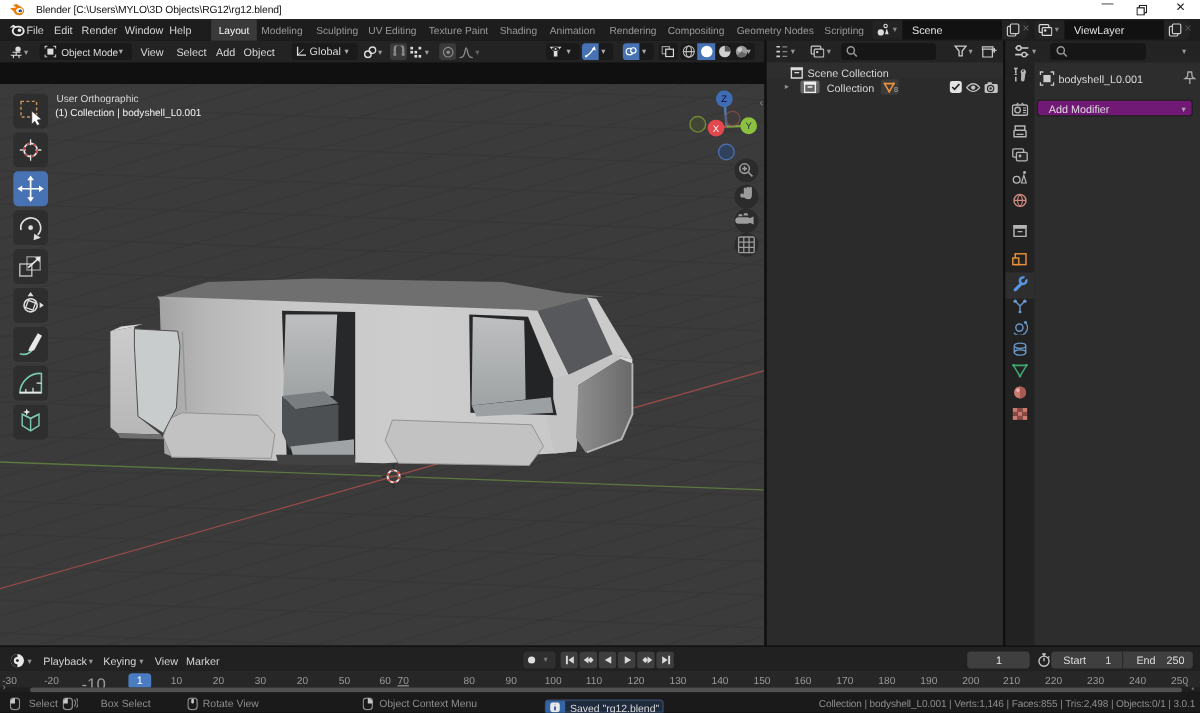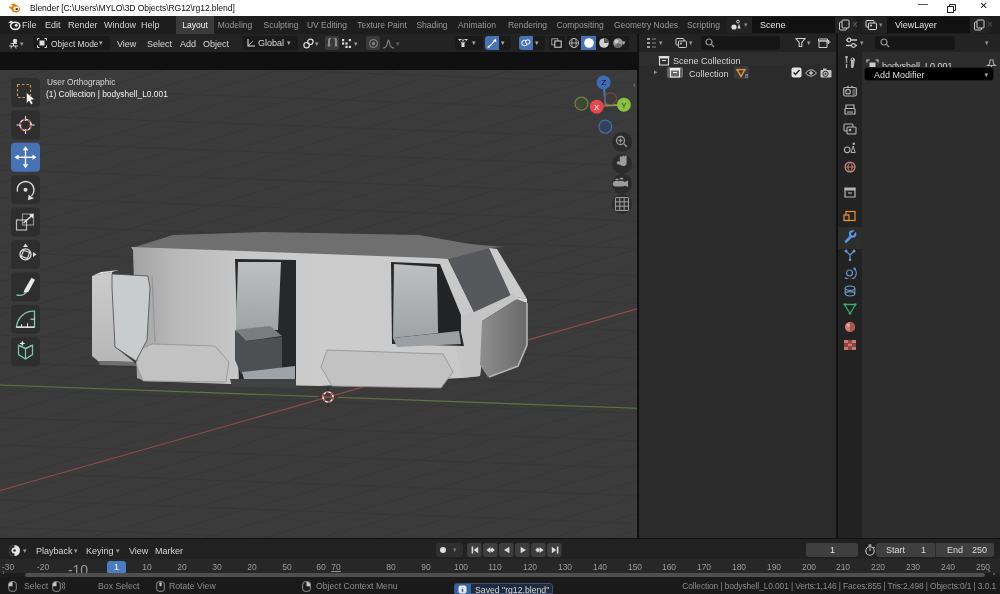--- a/index.html
+++ b/index.html
@@ -668,21 +668,21 @@
       </g>
     </svg>
     <svg class="abs" style="left:28px; top:25px;" width="13" height="13" viewBox="0 0 13 13">
       <rect x="3.5" y="3.5" width="6" height="6" fill="#ccc"></rect>
       <path d="M1 3.5 L1 1 L3.5 1 M9.5 1 L12 1 L12 3.5 M12 9.5 L12 12 L9.5 12 M3.5 12 L1 12 L1 9.5" stroke="#ccc" stroke-width="1.1" fill="none"></path>
     </svg>
     <span class="abs" style="left:44px; top:27px; color:#d8d8d8;">bodyshell_L0.001</span>
     <svg class="abs" style="left:148px; top:25px;" width="11" height="12" viewBox="0 0 11 12">
       <path d="M4 1 L7 1 L7.5 5 L9.5 6.5 L1.5 6.5 L3.5 5 Z M5.5 6.5 L5.5 11" stroke="#aaa" stroke-width="1.1" fill="none"></path>
     </svg>
-    <div class="abs" style="left:26px; top:33px; width:130px; height:14px; background:#000000; border:1px solid #1e1e1e; border-radius:3px;">
+    <div class="abs" style="left:26px; top:49px; width:130px; height:14px; background:#701a75; border:1px solid #1e1e1e; border-radius:3px;">
       <span class="abs" style="left:9px; top:2px; color:#dedede;">Add Modifier</span>
       <span class="abs" style="right:5px; top:3px; color:#aaa; font-size:7px;">▾</span>
     </div>
   </div>
   <div class="sep-h" style="left:0; top:538px; width:1000px; height:1px;"></div>
   <div id="timeline">
     <div id="tlhead">
       <svg class="abs" style="left:8px; top:3px;" width="13" height="13" viewBox="0 0 13 13">
         <circle cx="6.5" cy="6.5" r="5.5" fill="#e8e8e8"></circle>
         <path d="M6.5 1 A 5.5 5.5 0 0 0 6.5 12 L 6.5 9.5 A 3 3 0 0 1 6.5 3.5 Z" fill="#232323"></path>
@@ -779,21 +779,21 @@
     <svg class="abs" style="left:8px; top:4px;" width="9" height="11" viewBox="0 0 9 11">
       <rect x="0.7" y="0.7" width="7.6" height="9.6" rx="2.5" fill="none" stroke="#909090" stroke-width="1"></rect>
       <path d="M0.7 3 q2 -2.6 3.8 -2.3 l0 4.5 l-3.8 0 Z" fill="#c8c8c8"></path>
     </svg>
     <span class="abs" style="left:24px; top:4px;">Select</span>
     <svg class="abs" style="left:52px; top:4px;" width="13" height="11" viewBox="0 0 13 11">
       <rect x="0.7" y="0.7" width="7.6" height="9.6" rx="2.5" fill="none" stroke="#909090" stroke-width="1"></rect>
       <path d="M0.7 3 q2 -2.6 3.8 -2.3 l0 4.5 l-3.8 0 Z" fill="#c8c8c8"></path>
       <path d="M10 2 q2 2.8 0 5.6 M11.8 1 q2.6 3.8 0 7.6" stroke="#909090" stroke-width="0.9" fill="none"></path>
     </svg>
-    <span class="abs" style="left:78px; top:4px;padding-left:20px;">Box Select</span>
+    <span class="abs" style="left:64px; top:4px;padding-left:20px;">Box Select</span>
     <svg class="abs" style="left:156px; top:4px;" width="9" height="11" viewBox="0 0 9 11">
       <rect x="0.7" y="0.7" width="7.6" height="9.6" rx="2.5" fill="none" stroke="#909090" stroke-width="1"></rect>
       <rect x="3.4" y="1.2" width="2.2" height="4" rx="1" fill="#c8c8c8"></rect>
     </svg>
     <span class="abs" style="left:169px; top:4px;">Rotate View</span>
     <svg class="abs" style="left:302px; top:4px;" width="9" height="11" viewBox="0 0 9 11">
       <rect x="0.7" y="0.7" width="7.6" height="9.6" rx="2.5" fill="none" stroke="#909090" stroke-width="1"></rect>
       <path d="M8.3 3 q-2 -2.6 -3.8 -2.3 l0 4.5 l3.8 0 Z" fill="#c8c8c8"></path>
     </svg>
     <span class="abs" style="left:316px; top:4px;">Object Context Menu</span>

